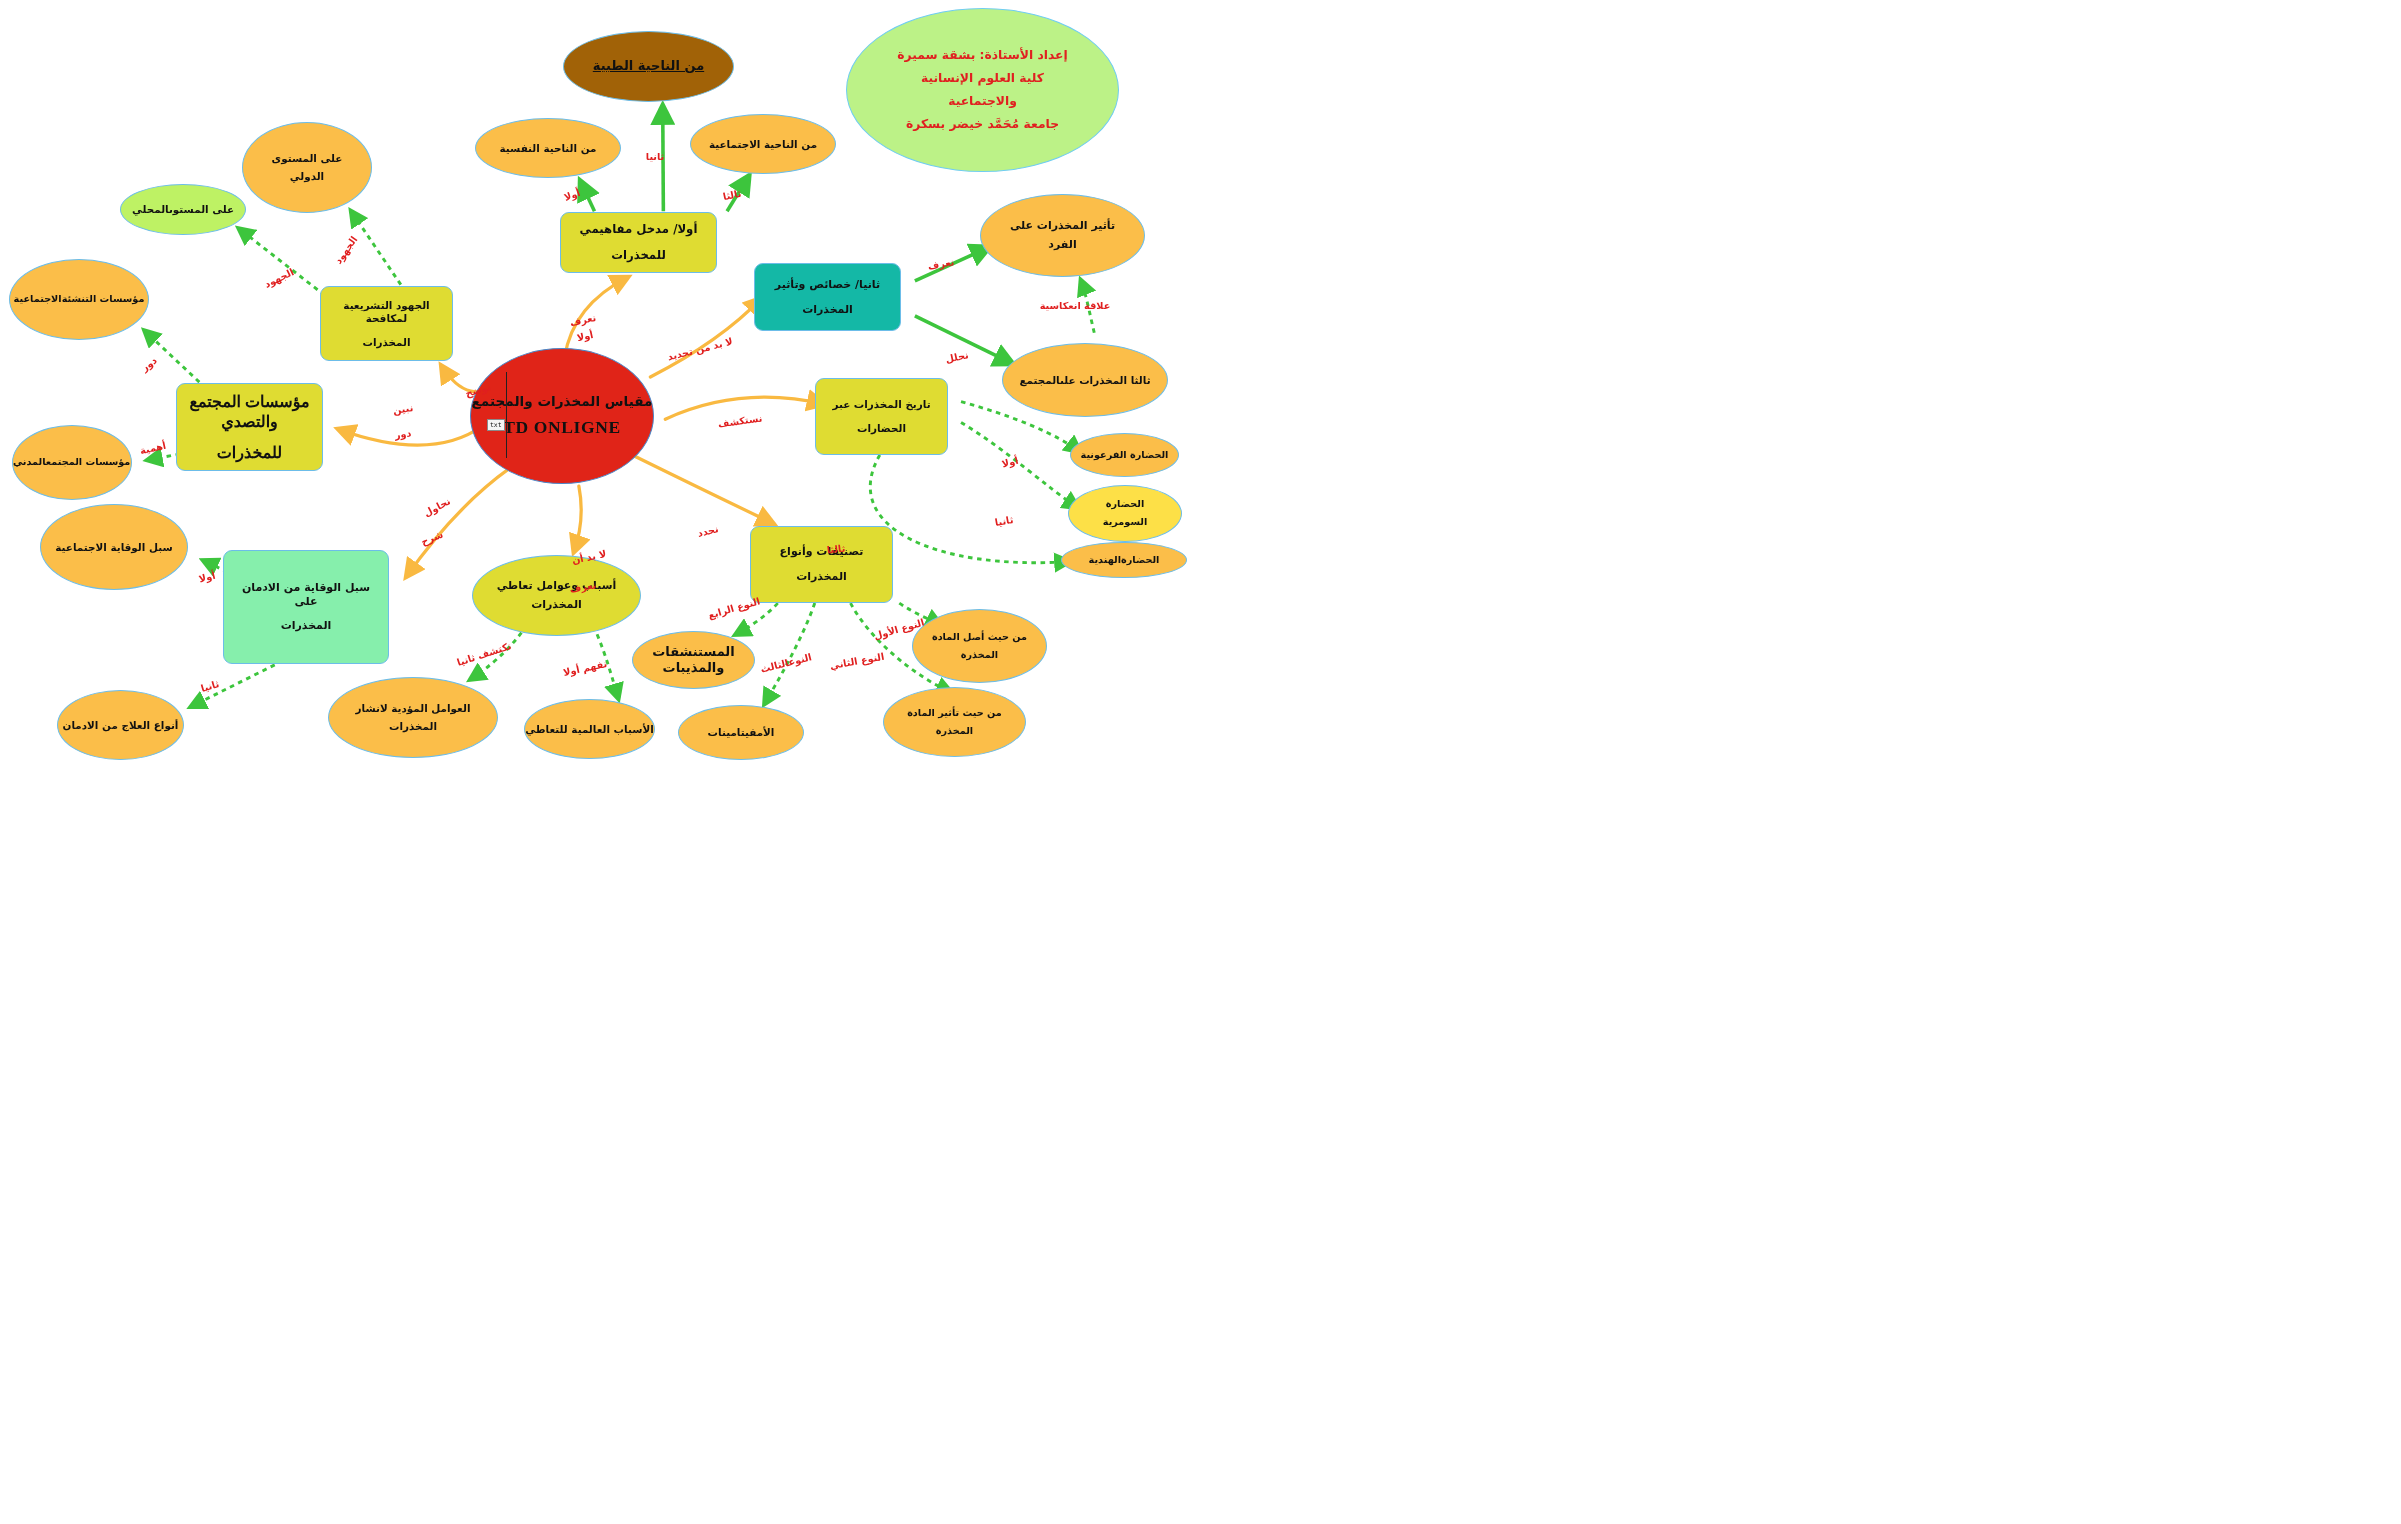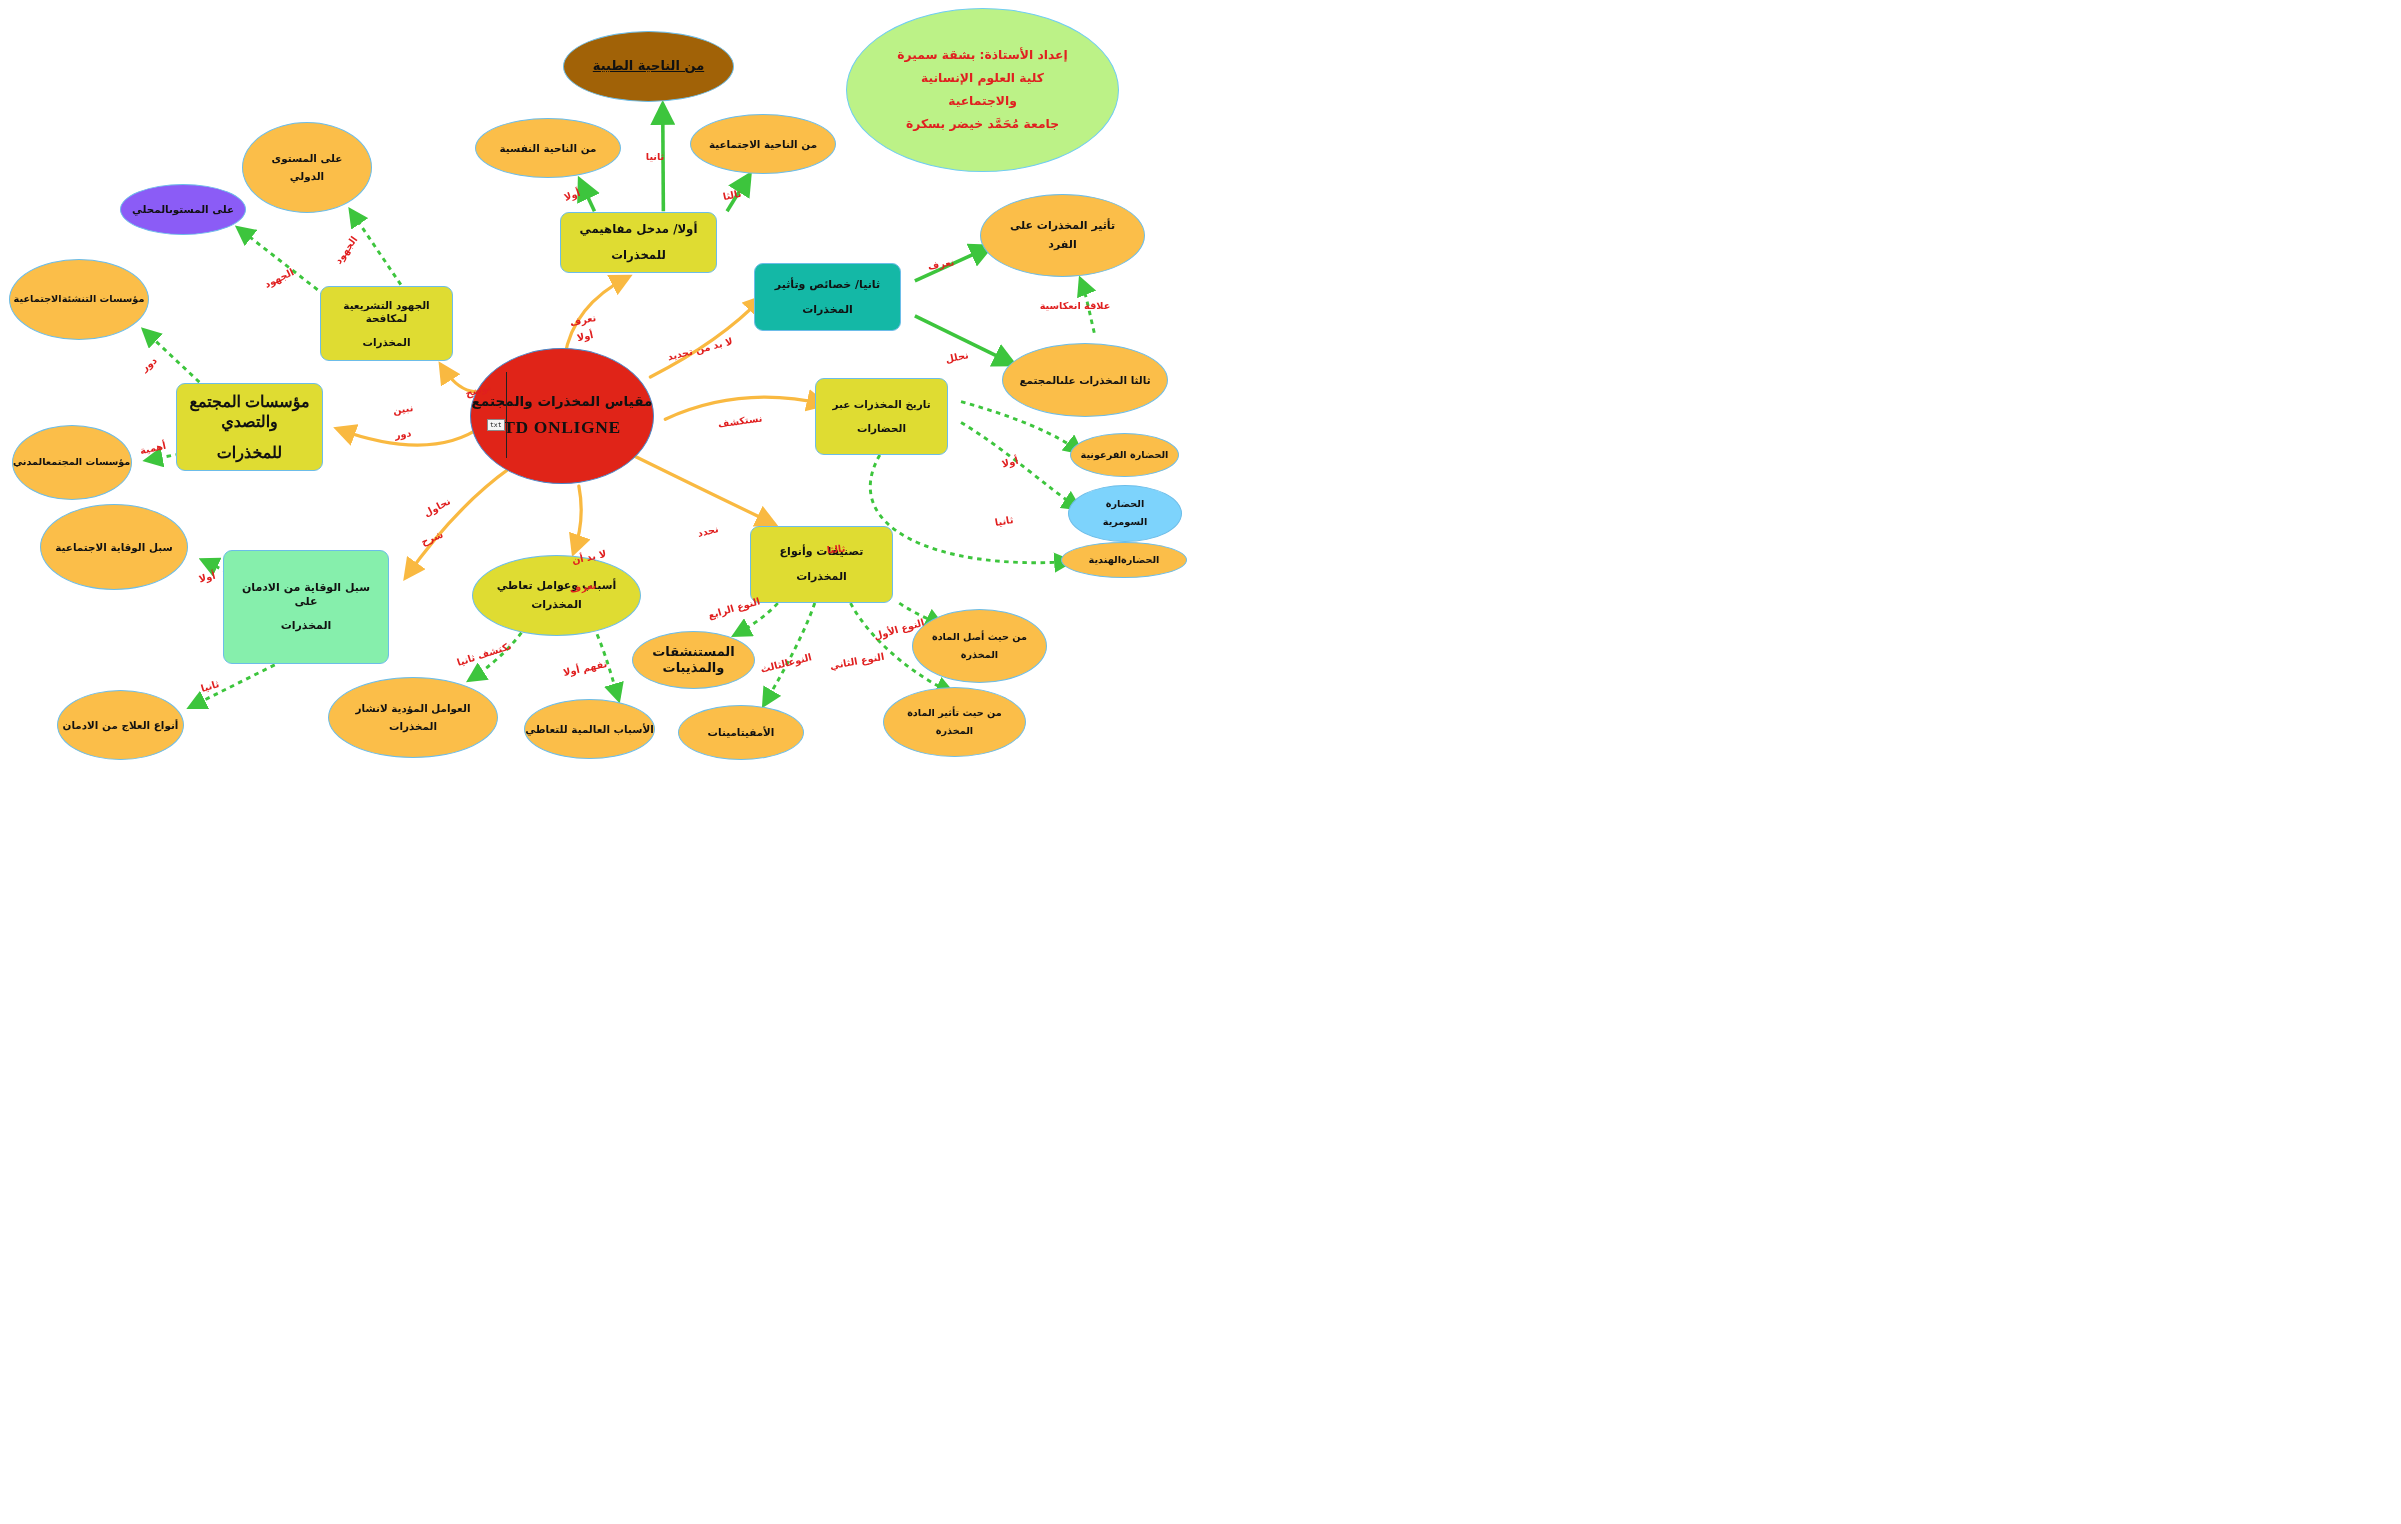--- a/index.html
+++ b/index.html
@@ -104,21 +104,21 @@
       <div class="node ellipse" style="left: 1002px; top: 343px; width: 166px; height: 74px; background: rgb(251, 190, 73); font-size: 10.4px;">
         <div class="line">ثالثا المخذرات علىالمجتمع</div>
       </div>
       <div class="node rect" style="left: 815px; top: 378px; width: 133px; height: 77px; background: rgb(223, 220, 50); font-size: 10.4px;">
         <div class="line">تاريخ المخذرات عبر</div>
         <div class="line">الحضارات</div>
       </div>
       <div class="node ellipse" style="left: 1070px; top: 433px; width: 109px; height: 44px; background: rgb(251, 190, 73); font-size: 9.7px;">
         <div class="line">الحضارة الفرعونية</div>
       </div>
-      <div class="node ellipse" style="left: 1068px; top: 485px; width: 114px; height: 57px; background: #7dd3fc; font-size: 9.7px;">
+      <div class="node ellipse" style="left: 1068px; top: 485px; width: 114px; height: 57px; background: #fde047; font-size: 9.7px;">
         <div class="line">الحضارة</div>
         <div class="line">السومرية</div>
       </div>
       <div class="node ellipse" style="left: 1061px; top: 542px; width: 126px; height: 36px; background: rgb(251, 190, 73); font-size: 9.7px;">
         <div class="line">الحضارةالهندية</div>
       </div>
       <div class="node rect" style="left: 750px; top: 526px; width: 143px; height: 77px; background: rgb(223, 220, 50); font-size: 11px;">
         <div class="line">تصنيفات وأنواع</div>
         <div class="line">المخذرات</div>
       </div>
@@ -168,21 +168,21 @@
         <div class="line">مؤسسات المجتمعالمدني</div>
       </div>
       <div class="node rect" style="left: 320px; top: 286px; width: 133px; height: 75px; background: rgb(223, 220, 50); font-size: 10.4px;">
         <div class="line">الجهود التشريعية لمكافحة</div>
         <div class="line">المخذرات</div>
       </div>
       <div class="node ellipse" style="left: 242px; top: 122px; width: 130px; height: 91px; background: rgb(251, 190, 73); font-size: 10.4px;">
         <div class="line">على المستوى</div>
         <div class="line">الدولي</div>
       </div>
-      <div class="node ellipse" style="left: 120px; top: 184px; width: 126px; height: 51px; background: #8b5cf6; font-size: 10.4px;">
+      <div class="node ellipse" style="left: 120px; top: 184px; width: 126px; height: 51px; background: #bef264; font-size: 10.4px;">
         <div class="line">على المستوىالمحلي</div>
       </div>
     </div>
   <div id="labels-layer">
       <span class="edge-label" style="left: 583px; top: 320px; transform: translate(-50%, -50%) rotate(-12deg);">نعرف</span>
       <span class="edge-label" style="left: 585px; top: 336px; transform: translate(-50%, -50%) rotate(-12deg);">أولا</span>
       <span class="edge-label" style="left: 700px; top: 349px; transform: translate(-50%, -50%) rotate(-14deg);">لا بد من تحديد</span>
       <span class="edge-label" style="left: 740px; top: 421px; transform: translate(-50%, -50%) rotate(-8deg);">نستكشف</span>
       <span class="edge-label" style="left: 708px; top: 531px; transform: translate(-50%, -50%) rotate(-14deg);">نحدد</span>
       <span class="edge-label" style="left: 589px; top: 557px; transform: translate(-50%, -50%) rotate(-12deg);">لا بد أن</span>

